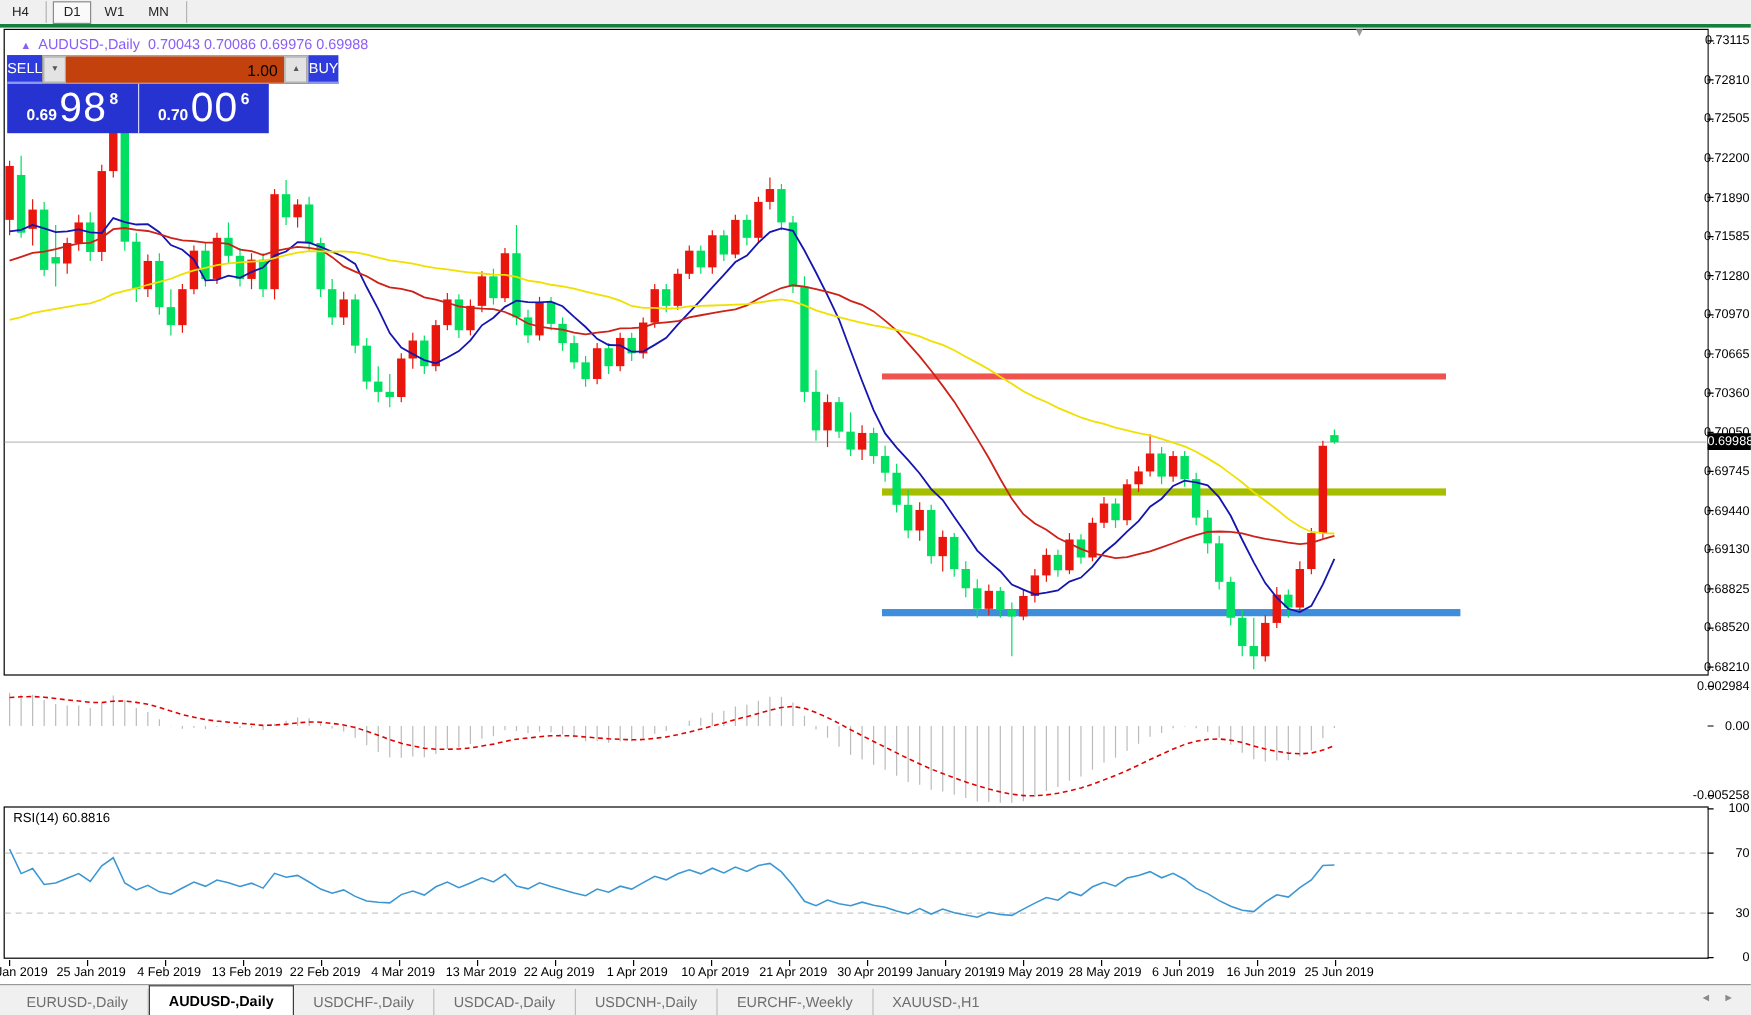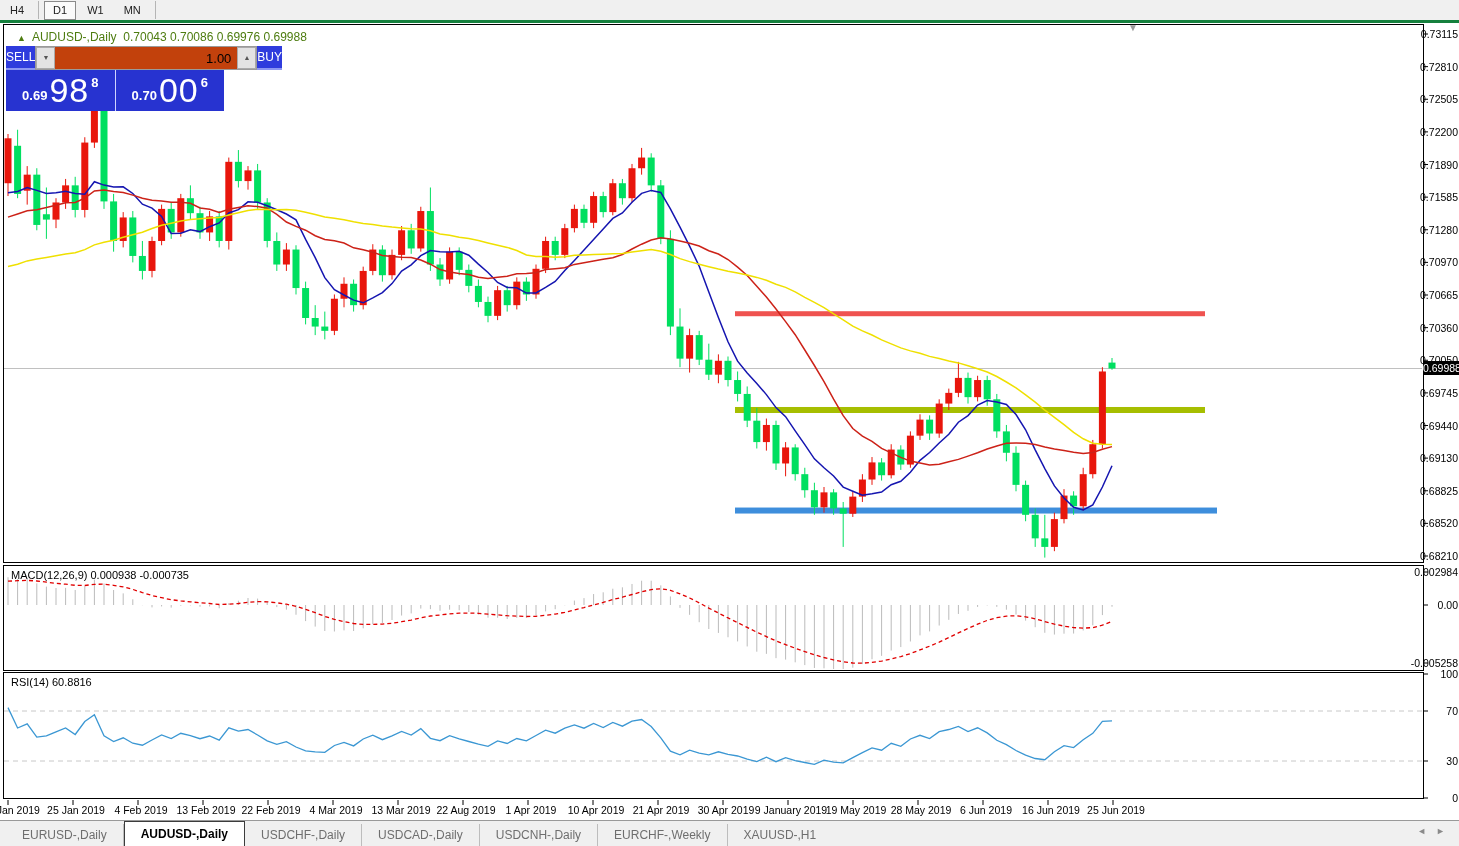--- a/index.html
+++ b/index.html
@@ -18,21 +18,21 @@
   #price-panel { top:0; height:539px; }
   #macd-panel  { top:541px; height:106px; }
   #rsi-panel   { top:648px; height:127px; }
   #date-axis   { position:absolute; left:3px; top:800px; width:1421px; height:18px; background:#fff; }
   #axis-col { position:absolute; left:1424px; top:24px; width:35px; height:794px; background:#fff; }
   .axis-label { position:absolute; right:1px; font-size:10.5px; color:#000; white-space:nowrap; }
   #price-badge { position:absolute; right:0; width:36px; height:14px; background:#000; color:#fff;
     font-size:10.5px; text-align:center; line-height:14px; z-index:30; }
   .date-label { position:absolute; top:4px; transform:translateX(-50%); font-size:10.5px; color:#000; white-space:nowrap; }
   .ind-label { position:absolute; left:7px; top:3px; font-size:11px; color:#000; z-index:15; white-space:nowrap; }
-  #chart-title { position:absolute; left:13px; top:5px; font-size:12px; color:#4d7c0f; z-index:15; }
+  #chart-title { position:absolute; left:13px; top:5px; font-size:12px; color:#8b5cf6; z-index:15; }
   #chart-title .tri { font-size:9px; margin-right:6px; }
   #shift-marker { position:absolute; left:1124px; top:-3px; color:#9a9a9a; font-size:10px; z-index:15; }
   
   #trade-widget { position:absolute; left:2px; top:21px; width:218px; height:65px;
     background:#2733d0; z-index:20; color:#fff; }
   .tw-top { position:absolute; top:0; left:0; right:0; height:24px; display:flex; }
   .tw-btn { width:57px; height:24px; background:#2f3cdd; color:#fff; font-size:12px;
     text-align:center; line-height:22px; border:none; border-bottom:2px solid #8d97f2; }
   .tw-vol-wrap { flex:1; height:24px; background:#f2f2f2; border:1px solid #9a9a9a;
     display:flex; align-items:stretch; }
@@ -99,27 +99,20 @@
         </div>
         <div class="tw-price">
           <span class="pr-small">0.70</span>
           <span class="pr-big">00</span>
           <span class="pr-sup">6</span>
         </div>
       </div>
     </div>
   </div>
 
-  <div id="macd-panel" class="panel">
-    <div class="ind-label">
-      <span>MACD(12,26,9)</span>
-      <span>0.000938</span>
-      <span>-0.000735</span>
-    </div>
-  </div>
 
   <div id="rsi-panel" class="panel">
     <div class="ind-label">
       <span>RSI(14)</span>
       <span>60.8816</span>
     </div>
   </div>
 </div>
 
 <div id="date-axis">

